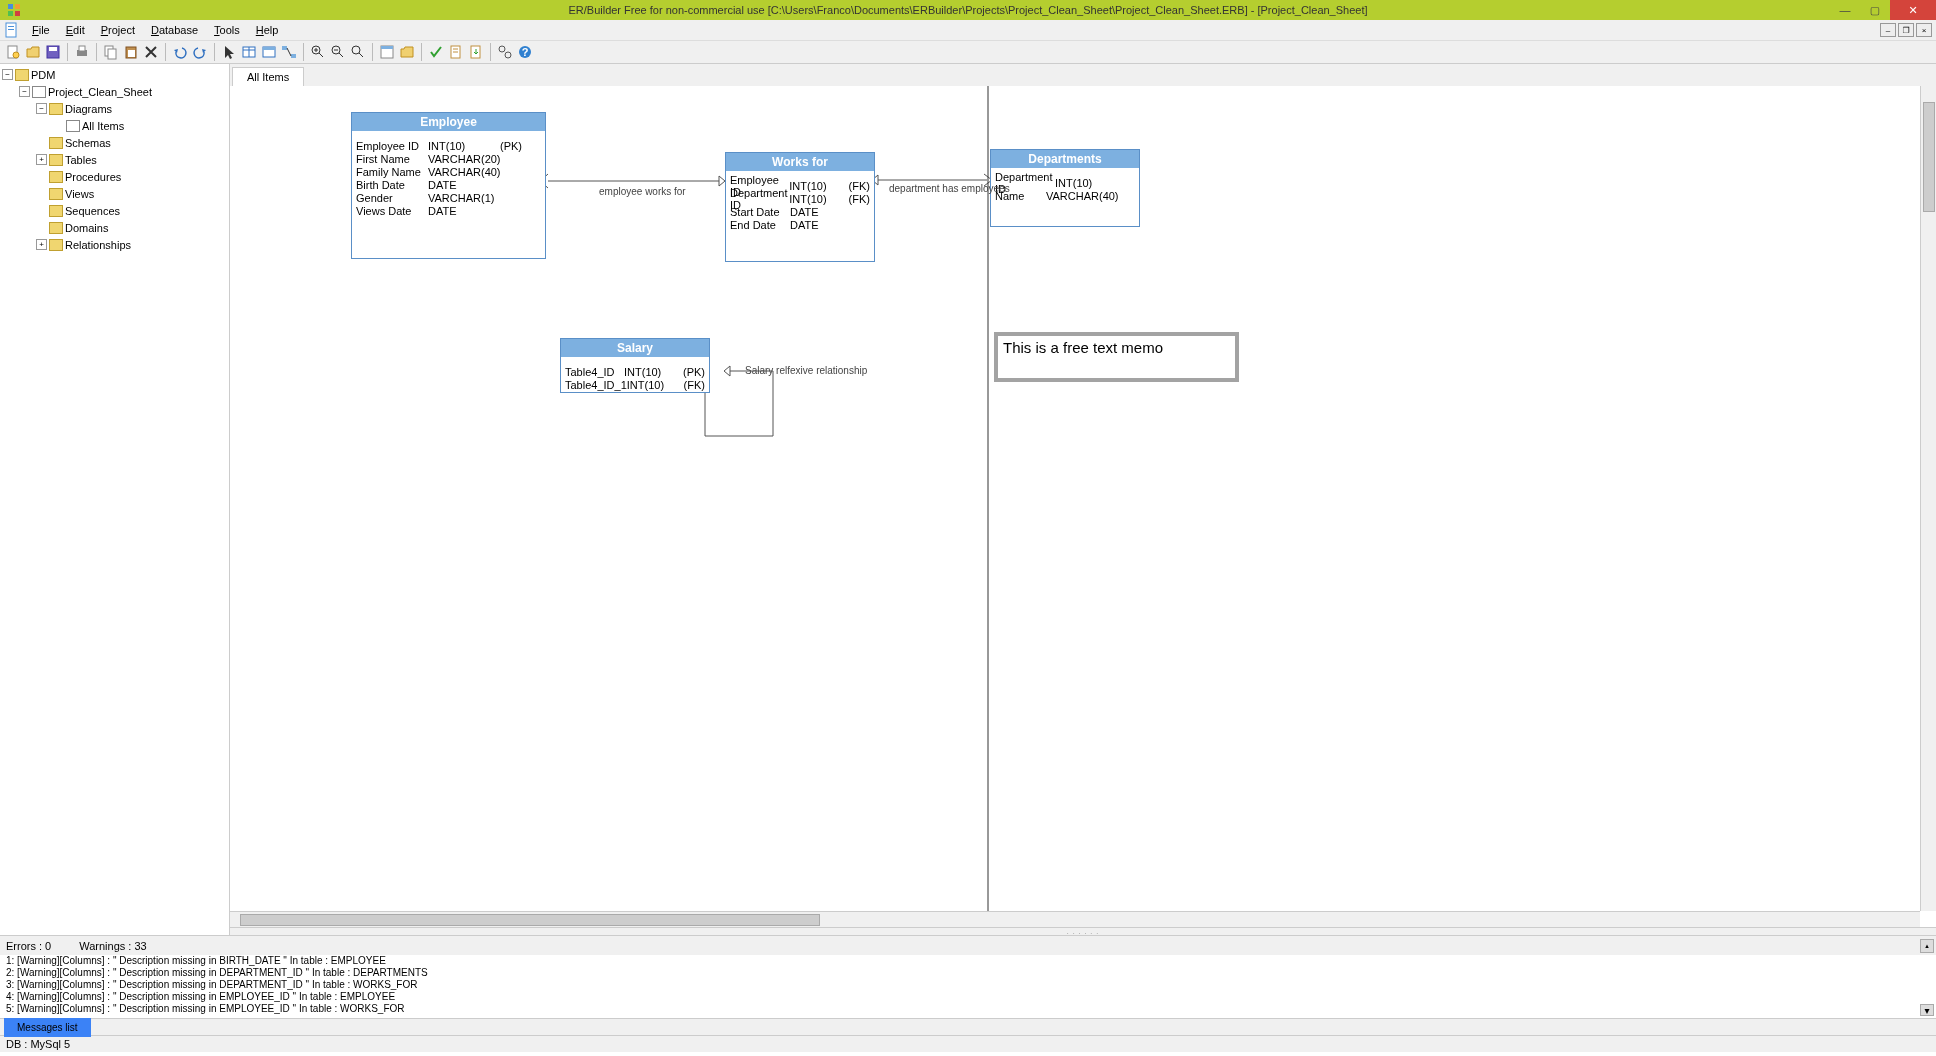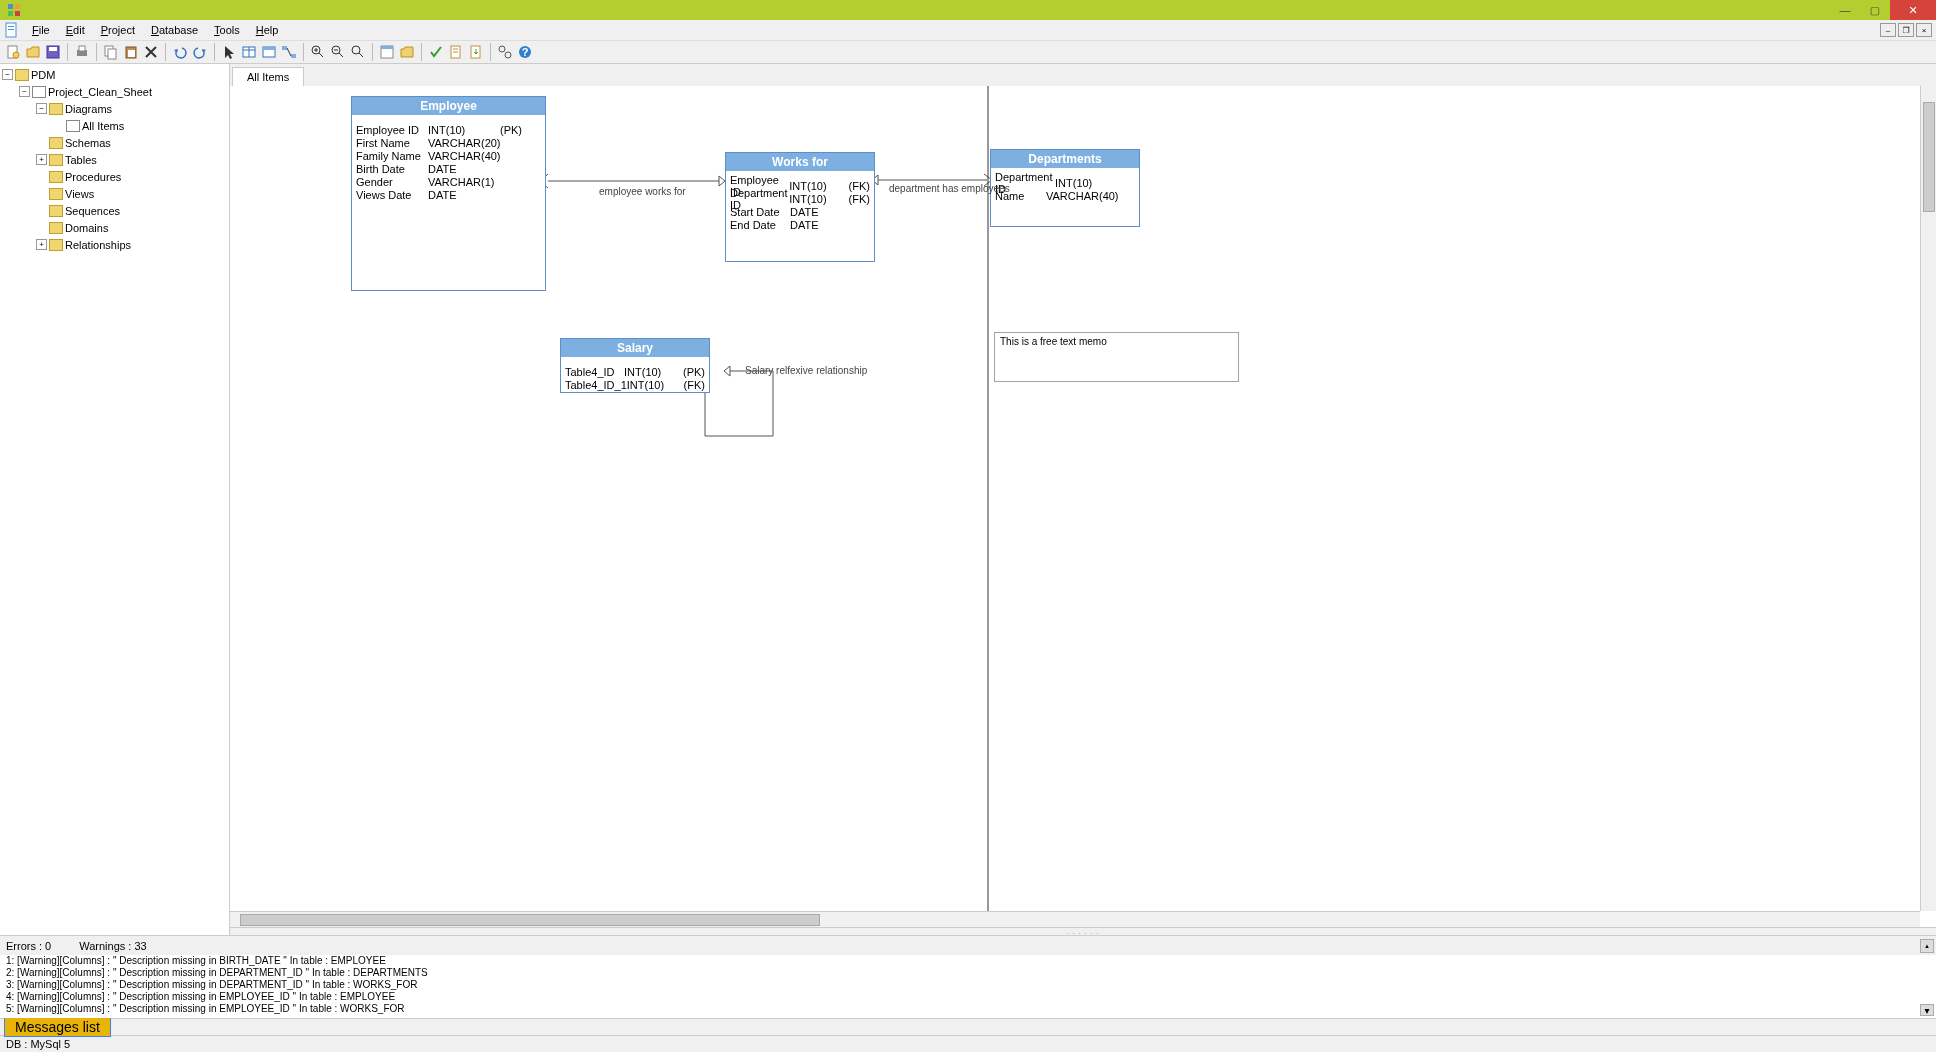--- a/index.html
+++ b/index.html
@@ -40,52 +40,53 @@
 .canvas svg { position: absolute; top: 0; left: 0; width: 100%; height: 100%; }
 
 .entity { position: absolute; border: 1px solid #5a8fc7; background: #fff; }
 .entity-hdr { background: #7db0e0; color: #fff; text-align: center; font-weight: bold; padding: 2px 4px; font-size: 12px; }
 .entity-body { padding: 8px 4px; }
 .entity-row { display: flex; font-size: 10px; height: 13px; align-items: center; }
 .entity-row .col-name { width: 72px; }
 .entity-row .col-type { width: 72px; }
 .entity-row .col-key { width: 24px; }
 
-.memo-box { position: absolute; border: 1px solid #a3a3a3; background: #fff; padding: 3px 5px; font-size: 10px; }
+.memo-box { position: absolute; border: 4px solid #a3a3a3; background: #fff; padding: 3px 5px; font-size: 15px; }
 .rel-label { position: absolute; font-size: 10px; color: #444; margin-left: 13px; }
 
 .vruler { position: absolute; right: 0; top: 0; width: 16px; bottom: 16px; background: #f0f0f0; border-left: 1px solid #ccc; }
 .hruler { position: absolute; left: 0; bottom: 0; right: 16px; height: 16px; background: #f0f0f0; border-top: 1px solid #ccc; }
 .hruler-thumb { position: absolute; left: 10px; top: 2px; height: 12px; width: 580px; background: #cdcdcd; border: 1px solid #aaa; }
 
 .drag-handle { height: 8px; background: #f0f0f0; border-top: 1px solid #ccc; text-align: center; font-size: 7px; color: #888; letter-spacing: 1px; }
 
 .msg-hdr { height: 20px; background: #f0f0f0; border-top: 1px solid #ccc; padding-left: 6px; display: flex; gap: 28px; align-items: center; position: relative; }
 .msg-scroll-up { position: absolute; right: 2px; width: 14px; height: 14px; background: #ddd; border: 1px solid #aaa; display: flex; align-items: center; justify-content: center; font-size: 7px; }
 .msg-list { height: 63px; background: #fff; padding-left: 6px; overflow: hidden; position: relative; }
 .msg-list div { height: 12px; font-size: 10px; }
 .msg-scroll-dn { position: absolute; right: 2px; bottom: 2px; width: 14px; height: 14px; background: #ddd; border: 1px solid #aaa; display: flex; align-items: center; justify-content: center; font-size: 7px; }
 .msg-tab { height: 17px; background: #f0f0f0; border-top: 1px solid #ccc; padding-left: 4px; display: flex; align-items: center; }
-.msg-tab-btn { padding: 1px 10px; background: #eab308; border: 1px solid #3b82f6; font-size: 14px; }
+.msg-tab-btn { padding: 1px 10px; background: #3b82f6; border: 3px solid #3b82f6; font-size: 10px; }
 .status-bar { height: 17px; background: #f0f0f0; border-top: 1px solid #ccc; padding-left: 6px; display: flex; align-items: center; font-size: 10px; }
 
 .vscroll-thumb { position: absolute; top: 16px; left: 2px; width: 12px; height: 110px; background: #cdcdcd; border: 1px solid #aaa; }
 </style>
 </head>
 <body>
 
 <div class="title-bar">
   <span class="title-bar-icon">
     <svg viewBox="0 0 16 16">
         <rect x="2" y="2" width="5" height="5" fill="#4a90d9"></rect>
         <rect x="9" y="2" width="5" height="5" fill="#f0a030"></rect>
         <rect x="2" y="9" width="5" height="5" fill="#50c050"></rect>
         <rect x="9" y="9" width="5" height="5" fill="#d04040"></rect>
       </svg>
   </span>
+  <span class="title-bar-text">ER/Builder Free for non-commercial use [C:\Users\Franco\Documents\ERBuilder\Projects\Project_Clean_Sheet\Project_Clean_Sheet.ERB] - [Project_Clean_Sheet]</span>
   <div class="title-bar-buttons">
     <div class="title-btn">—</div>
     <div class="title-btn">▢</div>
     <div class="title-btn close">✕</div>
   </div>
 </div>
 
 <div class="menu-bar">
   <span class="menu-bar-icon">
     <svg viewBox="0 0 16 16">
@@ -356,21 +357,21 @@
         <path d="M318 88 L310 95 L318 102" fill="none" stroke="#555"></path>
         <path d="M489 90 L495 95 L489 100 Z" fill="#fff" stroke="#555"></path>
         <line x1="645" y1="94" x2="757" y2="94" stroke="#555"></line>
         <path d="M648 89 L642 94 L648 99 Z" fill="#fff" stroke="#555"></path>
         <path d="M754 88 L762 94 L754 100" fill="none" stroke="#555"></path>
         <path d="M475 299 L475 350 L543 350 L543 285 L500 285" fill="none" stroke="#555"></path>
         <path d="M500 280 L494 285 L500 290 Z" fill="#fff" stroke="#555"></path>
         <line x1="758" y1="0" x2="758" y2="836" stroke="#333" stroke-width="1"></line>
       </svg>
 
-      <div class="entity" style="left:121px; top:10px; width:195px; height:195px;">
+      <div class="entity" style="left:121px; top:26px; width:195px; height:147px;">
         <div class="entity-hdr">Employee</div>
         <div class="entity-body" id="emp-body">
             <div class="entity-row">
               <span class="col-name">Employee ID</span>
               <span class="col-type">INT(10)</span>
               <span class="col-key">(PK)</span>
             </div>
             <div class="entity-row">
               <span class="col-name">First Name</span>
               <span class="col-type">VARCHAR(20)</span>

